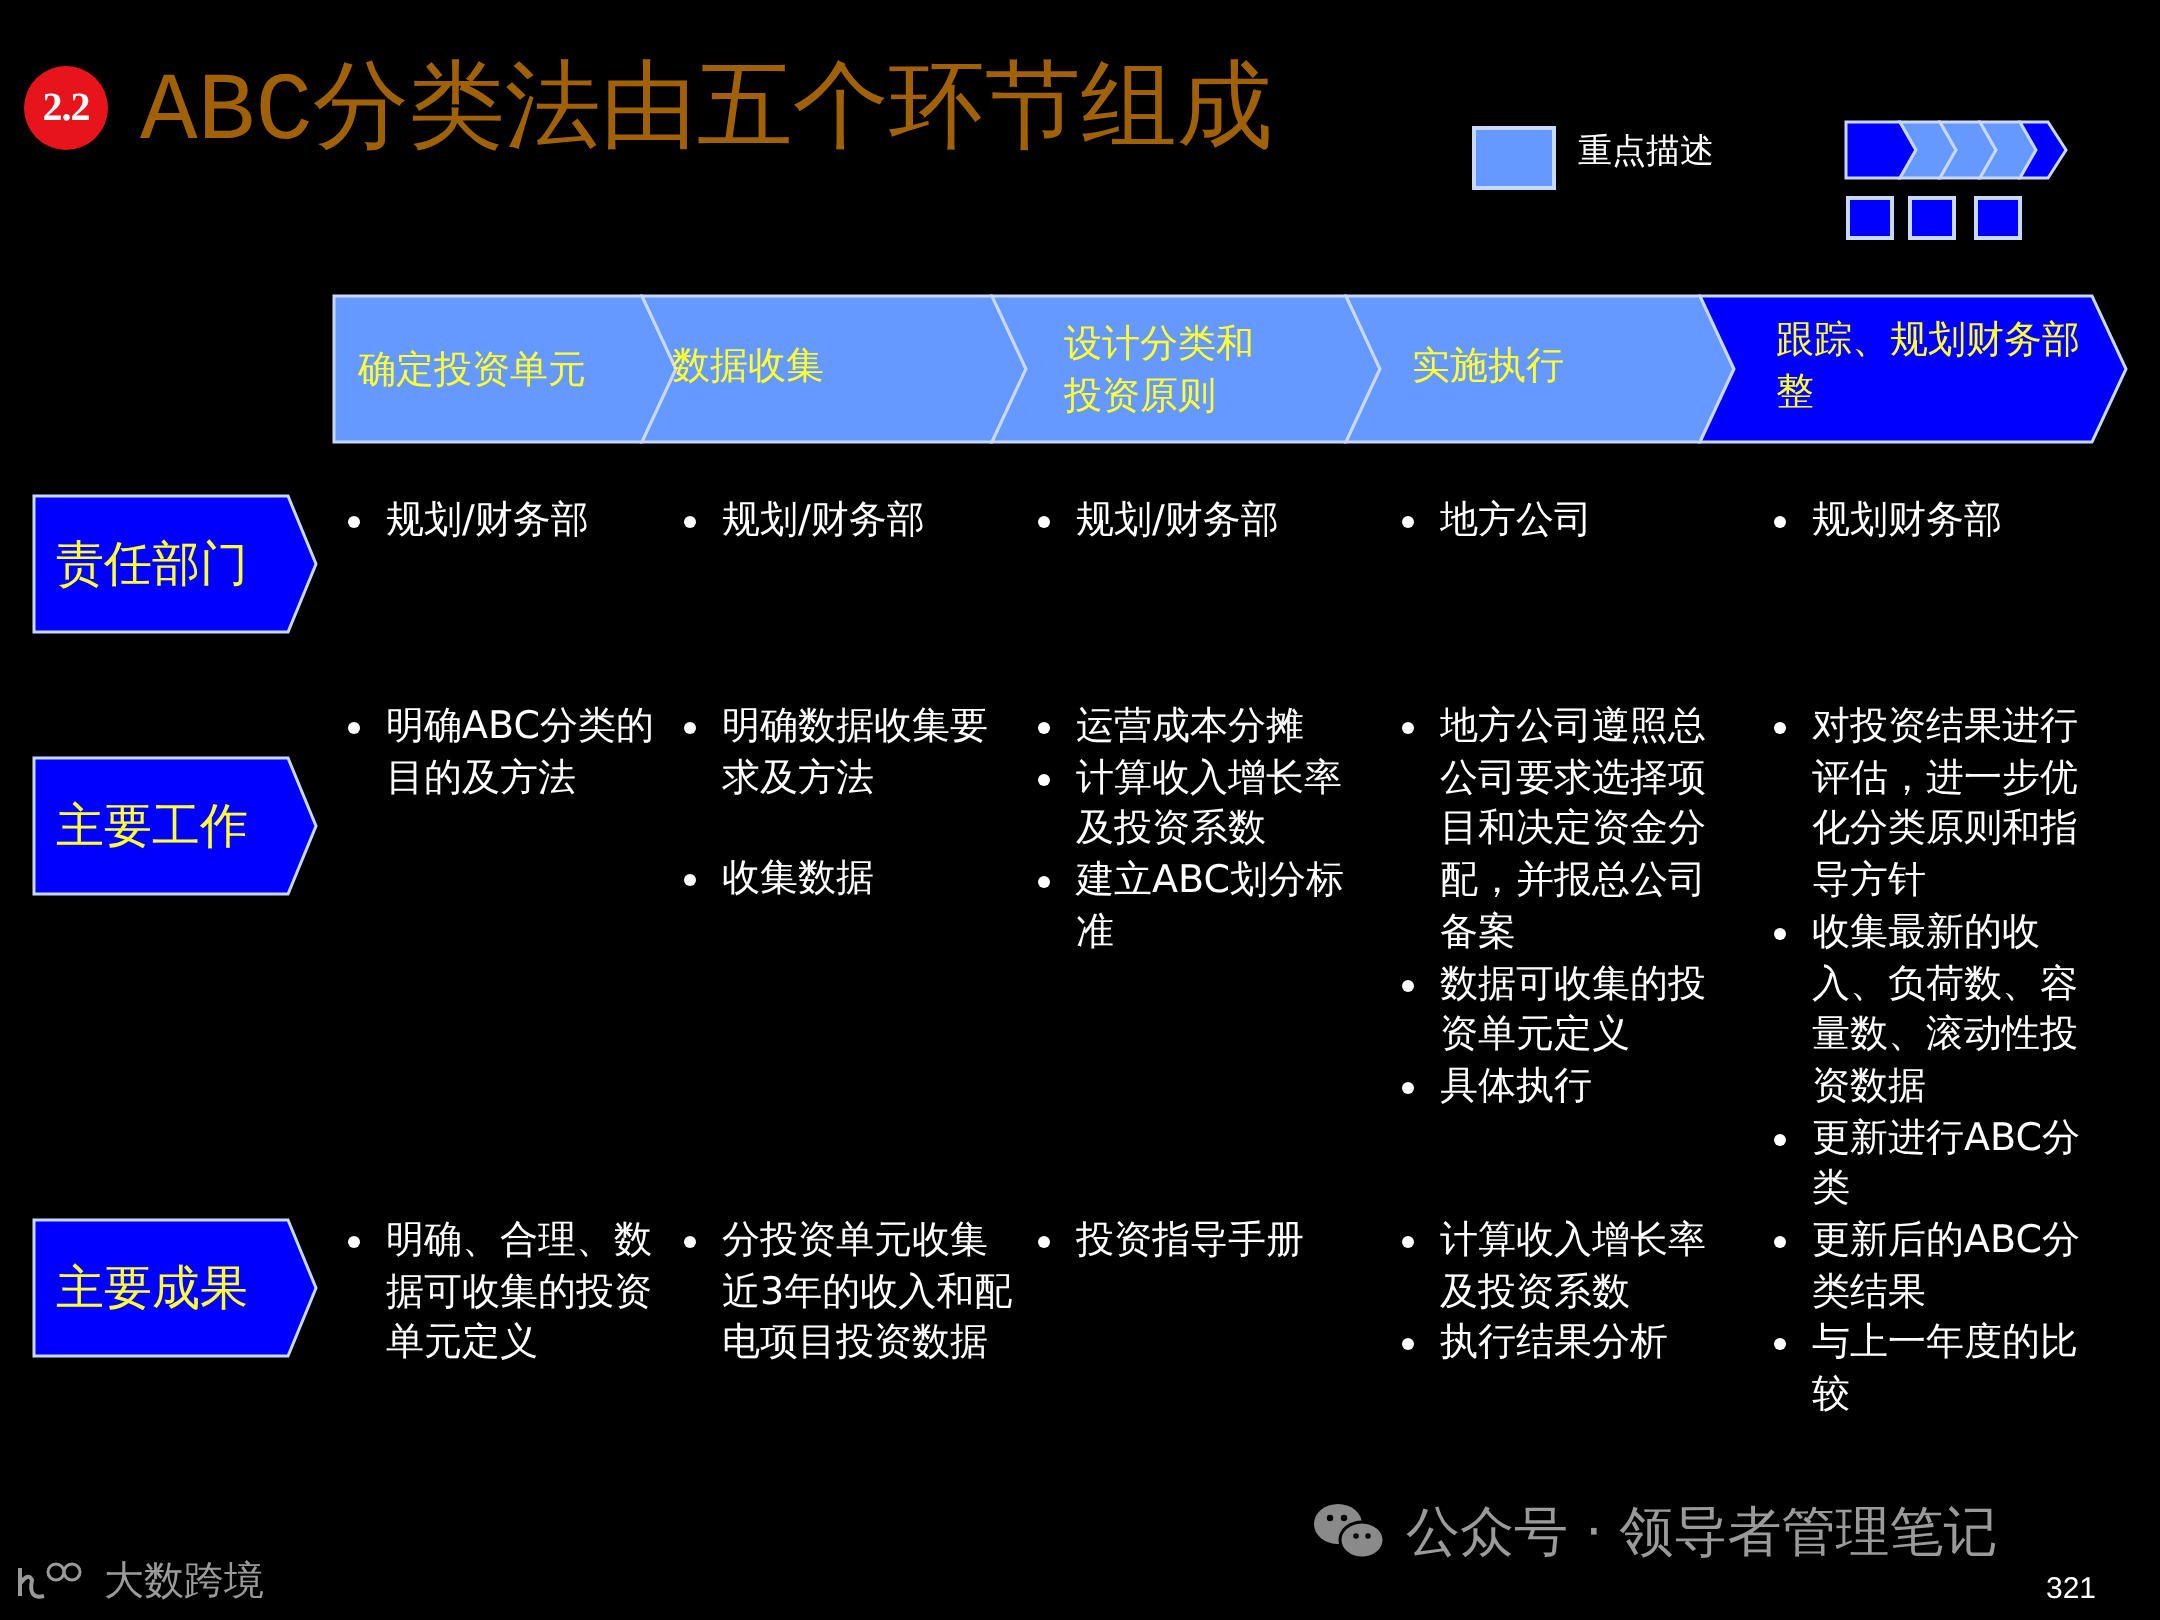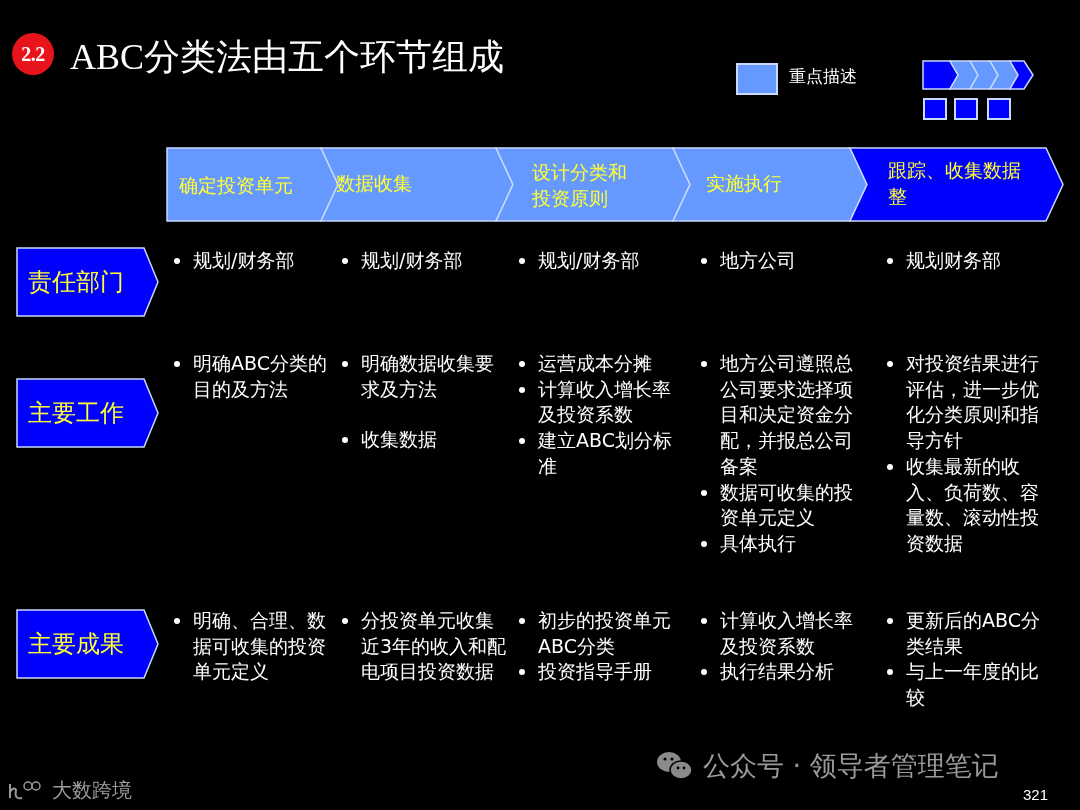--- a/index.html
+++ b/index.html
@@ -6,23 +6,23 @@
   html, body { width: 1080px; height: 810px; background: #000; overflow: hidden; }
   body { position: relative; font-family: "DejaVu Sans", "Liberation Sans", sans-serif; color: #fff; }
 
   .badge {
     position: absolute; left: 12px; top: 33px; width: 42px; height: 42px;
     border-radius: 50%; background: #e8141c; color: #fff;
     font-family: Liberation Serif, serif; font-size: 20px; font-weight: bold;
     display: flex; align-items: center; justify-content: center; letter-spacing: -0.5px;
   }
   .title {
-    position: absolute; left: 70px; top: 26px; color: #ffffff;
-    font-family: Liberation Serif, serif;
-    font-size: 36px; line-height: 62px; white-space: nowrap;
+    position: absolute; left: 70px; top: 26px; color: #a16207;
+    font-family: Liberation Mono, monospace;
+    font-size: 48px; line-height: 62px; white-space: nowrap;
   }
 
   .legend-swatch {
     position: absolute; left: 736px; top: 63px; width: 42px; height: 32px;
     background: #6699ff; border: 2px solid #c8d8ff;
   }
   .legend-label {
     position: absolute; left: 789px; top: 64px; font-size: 17px; color: #fff; line-height: 24px;
   }
   .mini-flow { position: absolute; left: 922px; top: 60px; width: 112px; height: 30px; }
@@ -84,21 +84,21 @@
     <polygon points="684,1 880,1 897,37.5 880,74 684,74 701,37.5" fill="#0000ff" stroke="#c8d8ff" stroke-width="1.5"></polygon>
   </svg>
   <div class="step-label" style="left:13px; top:25px;">确定投资单元</div>
   <div class="step-label" style="left:170px; top:23px;">数据收集</div>
   <div class="step-label" style="left:366px; top:12px;">
     <div>设计分类和</div>
     <div>投资原则</div>
   </div>
   <div class="step-label" style="left:540px; top:23px;">实施执行</div>
   <div class="step-label" style="left:722px; top:10px;">
-    <div>跟踪、收集数据</div>
+    <div>跟踪、规划财务部</div>
     <div>整</div>
   </div>
 </div>
 
 <div class="row-tag" style="top:247px;">
   <svg width="144" height="70" viewBox="0 0 144 70">
       <polygon points="1,1 128,1 142,35 128,69 1,69" fill="#0000ff" stroke="#c8d8ff" stroke-width="1.5"></polygon>
     </svg>
   <div class="tag-label">责任部门</div>
 </div>
@@ -163,36 +163,36 @@
     <ul>
   <li>地方公司遵照总公司要求选择项目和决定资金分配，并报总公司备案</li>
   <li>数据可收集的投资单元定义</li>
   <li>具体执行</li>
 </ul>
   </div>
 <div class="cell" style="left:880px; top:351px; width:162px;">
     <ul>
   <li>对投资结果进行评估，进一步优化分类原则和指导方针</li>
   <li>收集最新的收入、负荷数、容量数、滚动性投资数据</li>
+  <li>更新进行ABC分类</li>
 </ul>
   </div>
 
 <div class="cell" style="left:167px; top:608px; width:162px;">
     <ul>
   <li>明确、合理、数据可收集的投资单元定义</li>
 </ul>
   </div>
 <div class="cell" style="left:335px; top:608px; width:172px;">
     <ul>
   <li>分投资单元收集近3年的收入和配电项目投资数据</li>
 </ul>
   </div>
 <div class="cell" style="left:512px; top:608px; width:162px;">
     <ul>
-  <li>初步的投资单元ABC分类</li>
   <li>投资指导手册</li>
 </ul>
   </div>
 <div class="cell" style="left:694px; top:608px; width:162px;">
     <ul>
   <li>计算收入增长率及投资系数</li>
   <li>执行结果分析</li>
 </ul>
   </div>
 <div class="cell" style="left:880px; top:608px; width:162px;">

